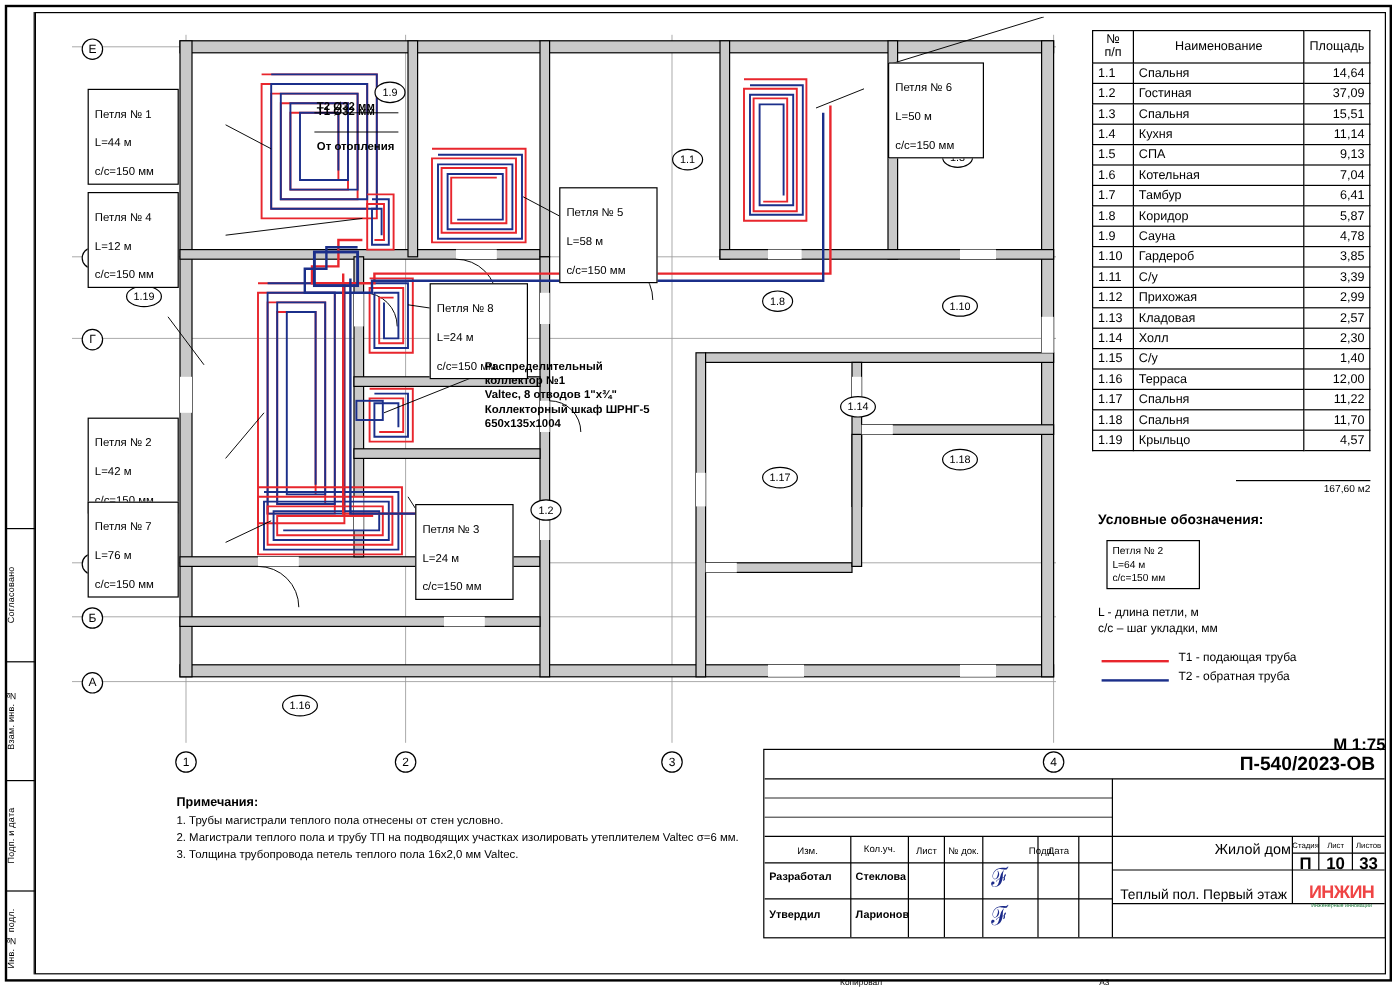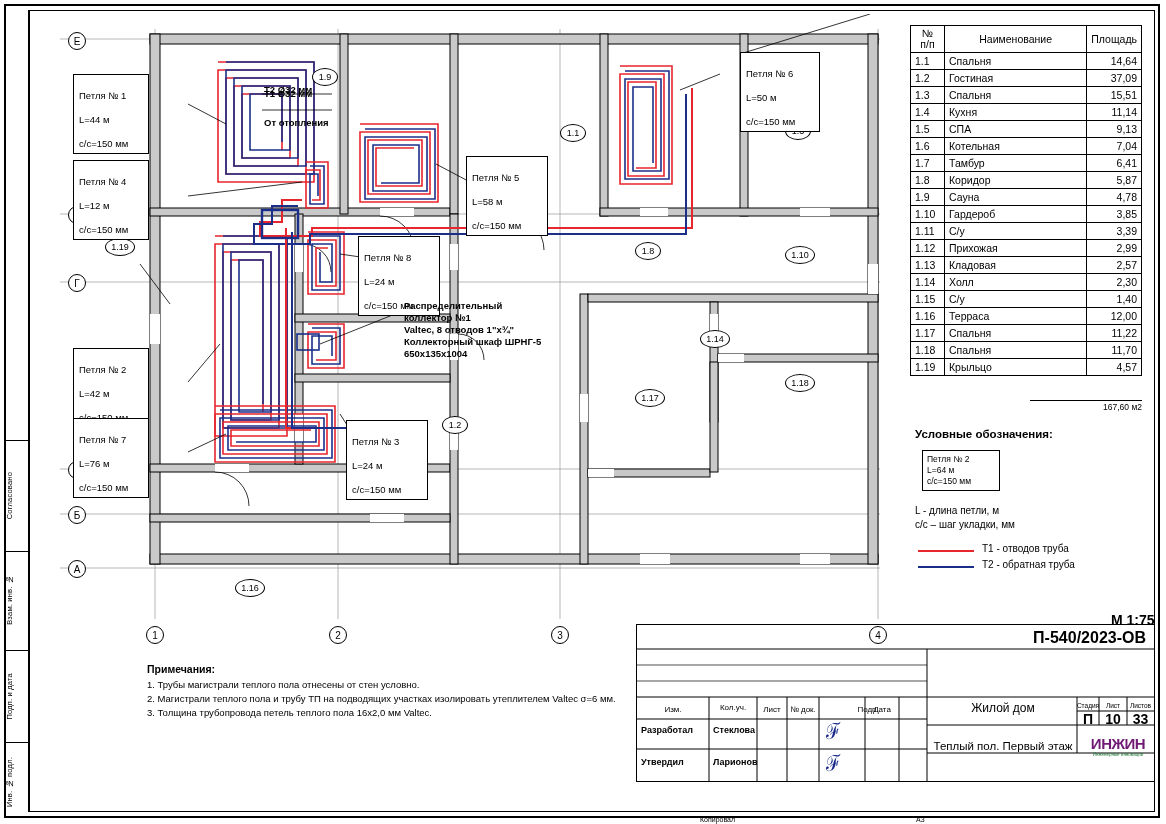--- a/index.html
+++ b/index.html
@@ -43,24 +43,24 @@
 
   
   .notes-title{position:absolute;left:147px;top:663px;font-size:10.5px;font-weight:bold;}
   .notes{position:absolute;left:147px;top:678px;width:470px;font-size:9.5px;line-height:14px;}
   .notes div{margin-bottom:0px;}
 
   
   .tb{position:absolute;left:636px;top:624px;width:519px;height:158px;border:1px solid #000;box-sizing:border-box;}
   .proj{position:absolute;right:8px;top:4px;font-size:16px;font-weight:bold;}
   .addr{position:absolute;left:0px;top:28px;width:290px;text-align:center;font-size:12px;line-height:16px;}
-  .obj{position:absolute;left:292px;top:76px;width:148px;text-align:center;font-size:12px;}
+  .obj{position:absolute;left:292px;top:76px;width:148px;text-align:center;font-size:12px;padding-left:41px;}
   .obj2{position:absolute;left:292px;top:114px;width:148px;text-align:center;font-size:11.5px;line-height:15px;}
   .logo{position:absolute;left:450px;top:110px;width:62px;text-align:center;}
-  .logo .lg1{font-size:15px;font-weight:bold;color:#701a75;letter-spacing:-0.5px;}
+  .logo .lg1{font-size:15px;font-weight:bold;color:#ef4444;letter-spacing:-0.5px;}
   .logo .lg2{font-size:4.5px;color:#1b7a3a;}
   .kopir{position:absolute;left:700px;top:816px;font-size:7px;}
   .a3{position:absolute;left:916px;top:816px;font-size:7px;}
   .sig{position:absolute;font-family:"Liberation Serif",serif;color:#1b2a8a;font-size:20px;transform:rotate(-12deg);}
 </style>
 </head>
 <body>
 
 <div class="sheet">
   <div class="frame-outer"></div>
@@ -406,21 +406,21 @@
   </table>
   <div class="total">167,60 м2</div>
 
   <div class="legend-title">Условные обозначения:</div>
   <div class="legend-box">Петля № 2
 L=64 м
 c/c=150 мм</div>
   <div class="legend-l1">L - длина петли, м</div>
   <div class="legend-l2">c/c – шаг укладки, мм</div>
   <div class="leg-line" id="legline-supply" style="left:918px;top:550px;border-top-color:#e8262d;"></div>
-  <div class="leg-row" style="left:982px;top:543px;">Т1 - отводов труба</div>
+  <div class="leg-row" style="left:982px;top:543px;">Т1 - подающая труба</div>
   <div class="leg-line" id="legline-return" style="left:918px;top:566px;border-top-color:#1b2f8a;"></div>
   <div class="leg-row" style="left:982px;top:559px;">Т2 - обратная труба</div>
   <div class="scale">М 1:75</div>
 
   <div class="notes-title">Примечания:</div>
   <div class="notes">
     <div>1.    Трубы магистрали теплого пола отнесены от стен условно.</div>
     <div>2.    Магистрали теплого пола и трубу ТП на подводящих участках изолировать утеплителем Valtec σ=6 мм.</div>
     <div>3.    Толщина трубопровода петель теплого пола 16х2,0 мм Valtec.</div>
   </div>

